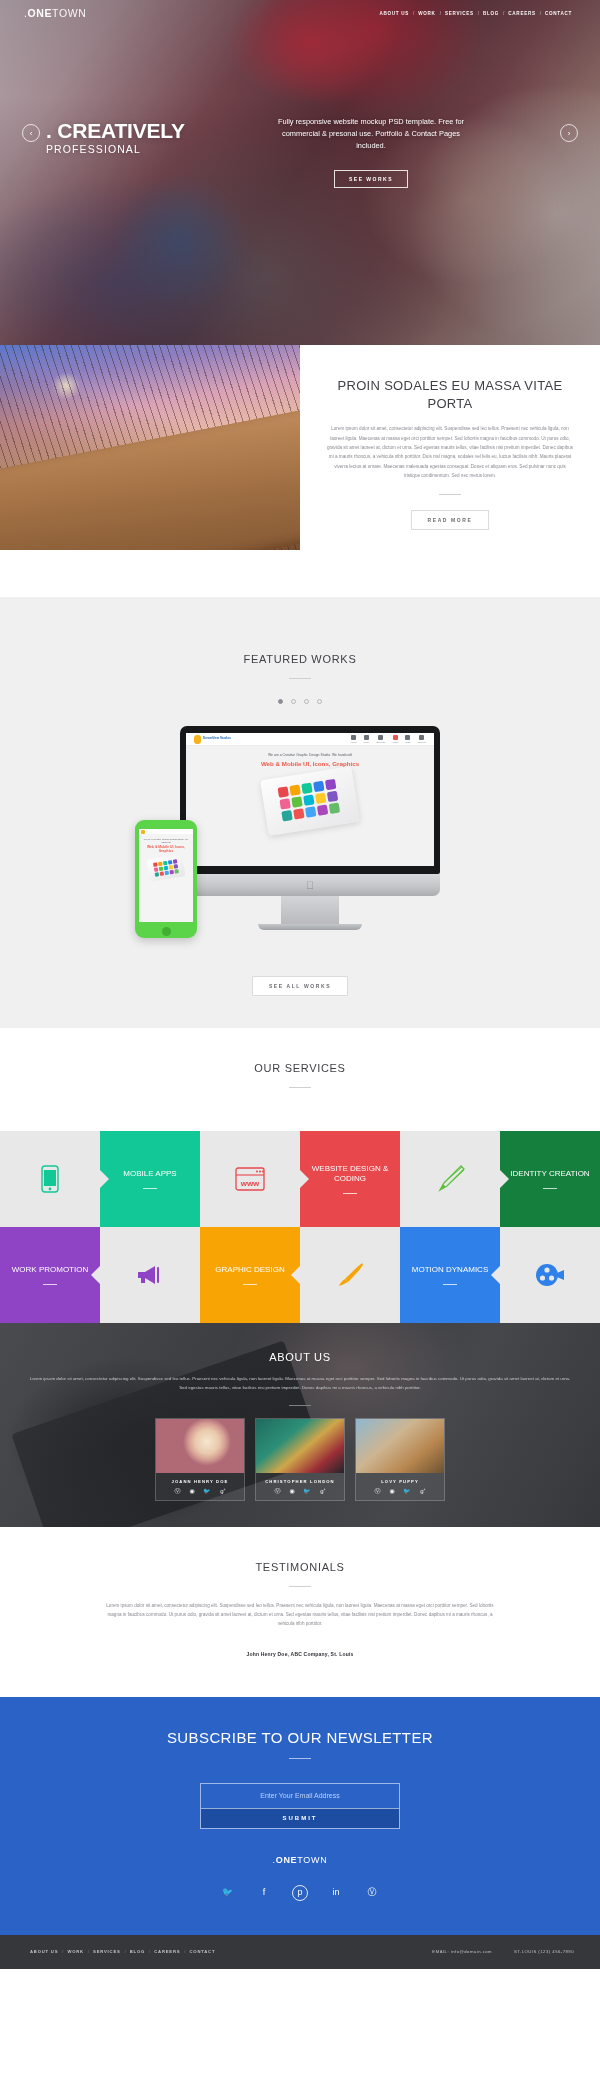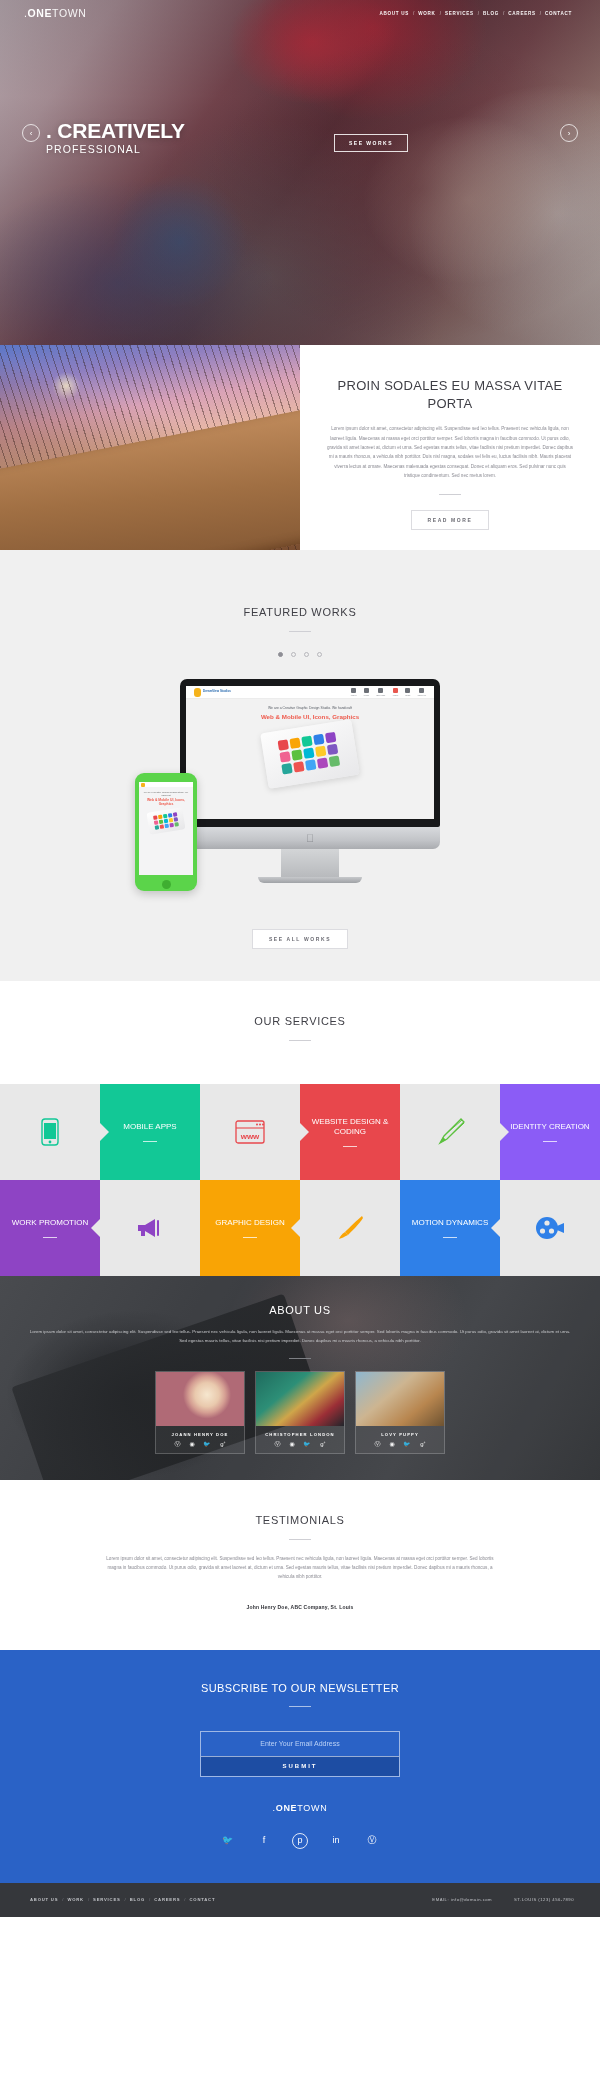--- a/index.html
+++ b/index.html
@@ -128,21 +128,21 @@
     color: #fff;
     display: flex; align-items: center; justify-content: center;
     font-size: 8px;
     z-index: 6;
     cursor: pointer;
   }
   .arrow.left { left: 22px; }
   .arrow.right { right: 22px; }
 
   
-  .intro { display: flex; width: 600px; height: 205px; background: #fff; }
+  .intro { display: flex; width: 600px; height: 252px; background: #fff; }
   .intro-photo {
     width: 300px; height: 205px;
     background:
       radial-gradient(circle 20px at 22% 20%, rgba(255,245,200,.75), rgba(255,245,200,0) 70%),
       linear-gradient(170deg, #5b77c7 0%, #8f7fc0 16%, #d9a2b7 33%, #e7b7a6 47%, #c98e6b 62%, #a6714c 78%, #7c5336 100%);
       position: relative; overflow: hidden;
   }
   .intro-photo:before {
     content:"";
     position:absolute; inset:0;
@@ -341,21 +341,21 @@
   
   .testi { background: #fff; padding: 34px 4px 40px; text-align: center; }
   .testi-body {
     font-size: 4.6px; line-height: 2.05; color: #8b8b93;
     padding: 0 96px; margin-top: 14px;
   }
   .testi-author { font-size: 5px; color: #2f3036; font-weight: 700; margin-top: 22px; letter-spacing: .2px; }
 
   
   .news { background: #2a62c6; padding: 32px 0 34px; text-align: center; }
-  .news-title { color: #fff; font-size: 11px; letter-spacing: .4px; font-weight: 400; }
+  .news-title { color: #fff; font-size: 15px; letter-spacing: .4px; font-weight: 400; }
   .rule-white { width: 22px; height: 1px; background: rgba(255,255,255,.6); margin: 12px auto 0; }
   .news-form { width: 200px; margin: 24px auto 0; border: 1px solid rgba(255,255,255,.55); }
   .news-input {
     width: 100%; height: 22px; border: 0; outline: 0;
     background: transparent; color: #cfe0ff; text-align: center;
     font-size: 7px; font-family: "Liberation Sans", sans-serif;
   }
   .news-input::placeholder { color: #bcd2f6; }
   .news-submit {
     width: 100%; height: 20px; border: 0; border-top: 1px solid rgba(255,255,255,.55);
@@ -411,20 +411,21 @@
 
     <div class="arrow left">‹</div>
     <div class="arrow right">›</div>
 
     <div class="hero-inner">
       <div class="hero-left">
         <div class="hero-title">. CREATIVELY</div>
         <div class="hero-sub">PROFESSIONAL</div>
       </div>
       <div class="hero-right">
+        <div class="hero-desc">Fully responsive website mockup PSD template. Free for commercial &amp; presonal use.  Portfolio &amp; Contact Pages included.</div>
         <button class="btn-outline">SEE WORKS</button>
       </div>
     </div>
   </section>
 
   <section class="intro">
     <div class="intro-photo"></div>
     <div class="intro-text">
       <h2 class="intro-title">PROIN SODALES EU MASSA VITAE PORTA</h2>
       <p class="intro-body">Lorem ipsum dolor sit amet, consectetur adipiscing elit. Suspendisse sed leo tellus. Praesent nec vehicula ligula, non laoreet ligula. Maecenas at massa eget orci porttitor semper. Sed lobortis magna in faucibus commodo. Ut purus odio, gravida sit amet laoreet at, dictum et urna. Sed egestas mauris tellus, vitae facilisis nisi pretium imperdiet. Donec dapibus mi a mauris rhoncus, a vehicula nibh porttitor. Duis nisl magna, sodales vel felis eu, luctus facilisis nibh. Mauris placerat viverra lectus at ornare. Maecenas malesuada egestas consequat. Donec et aliquam eros. Sed pulvinar nunc quis tristique condimentum. Sed nec metus lorem.</p>
@@ -593,21 +594,21 @@
       <div class="svc-cell gray">
         <div class="ico">
           <svg width="30" height="30" viewBox="0 0 30 30">
               <path d="M26 2 L9 19 L5 26 L12 22 L29 5 Z" fill="none" stroke="#5cc13f" stroke-width="1.3"></path>
               <path d="M8 20 L5 26 L11 23 Z" fill="#5cc13f"></path>
               <line x1="12" y1="16" x2="27" y2="3" stroke="#5cc13f" stroke-width="1"></line>
               <line x1="15" y1="19" x2="29" y2="6" stroke="#5cc13f" stroke-width="1"></line>
             </svg>
         </div>
       </div>
-      <div class="svc-cell" style="background:#8b5cf6">
+      <div class="svc-cell" style="background:#15803d">
         <div class="point-left"></div>
         <div class="svc-label">IDENTITY CREATION</div>
         <div class="svc-dash"></div>
       </div>
 
       <div class="svc-cell" style="background:#8e44c4">
         <div class="point-right"></div>
         <div class="svc-label">WORK PROMOTION</div>
         <div class="svc-dash"></div>
       </div>

